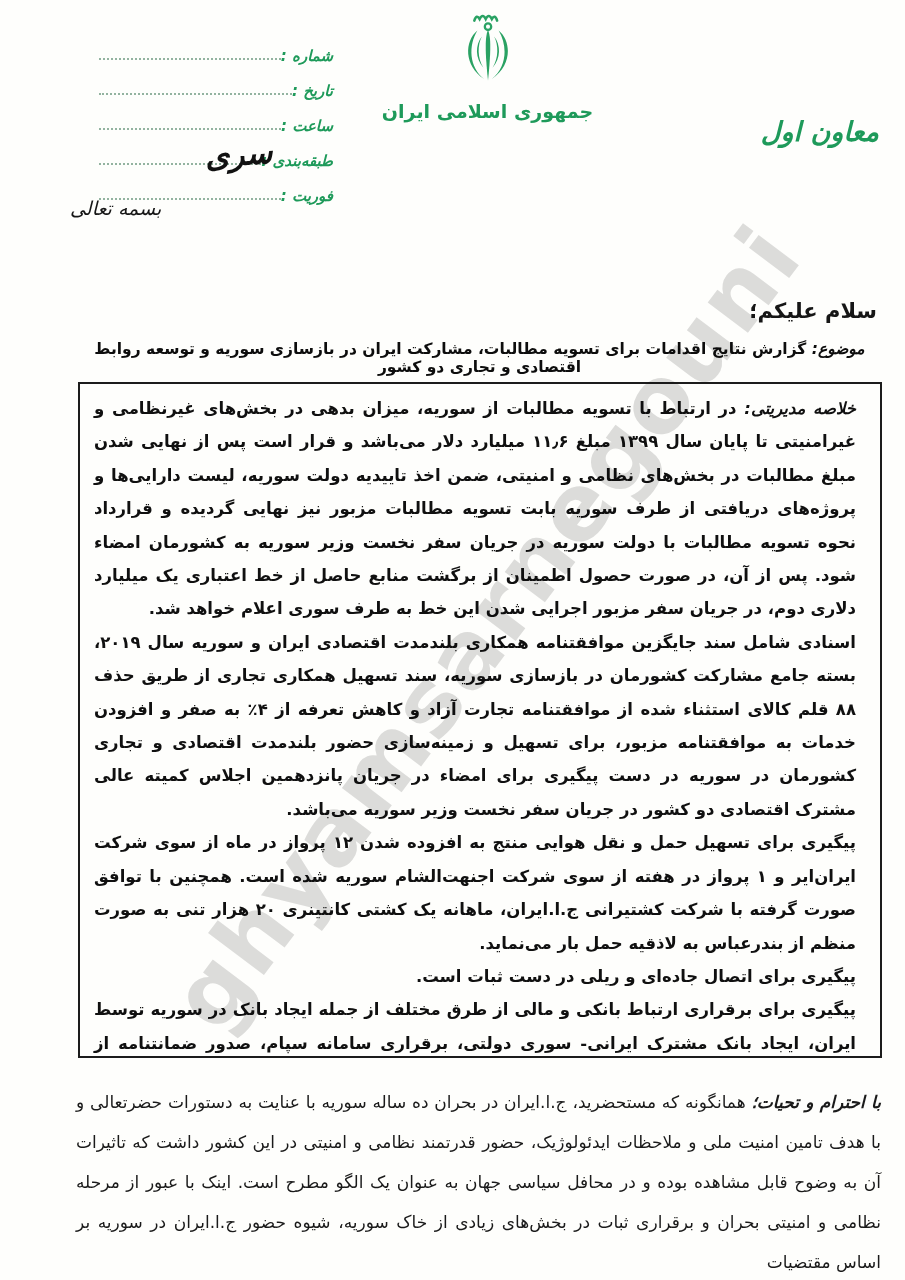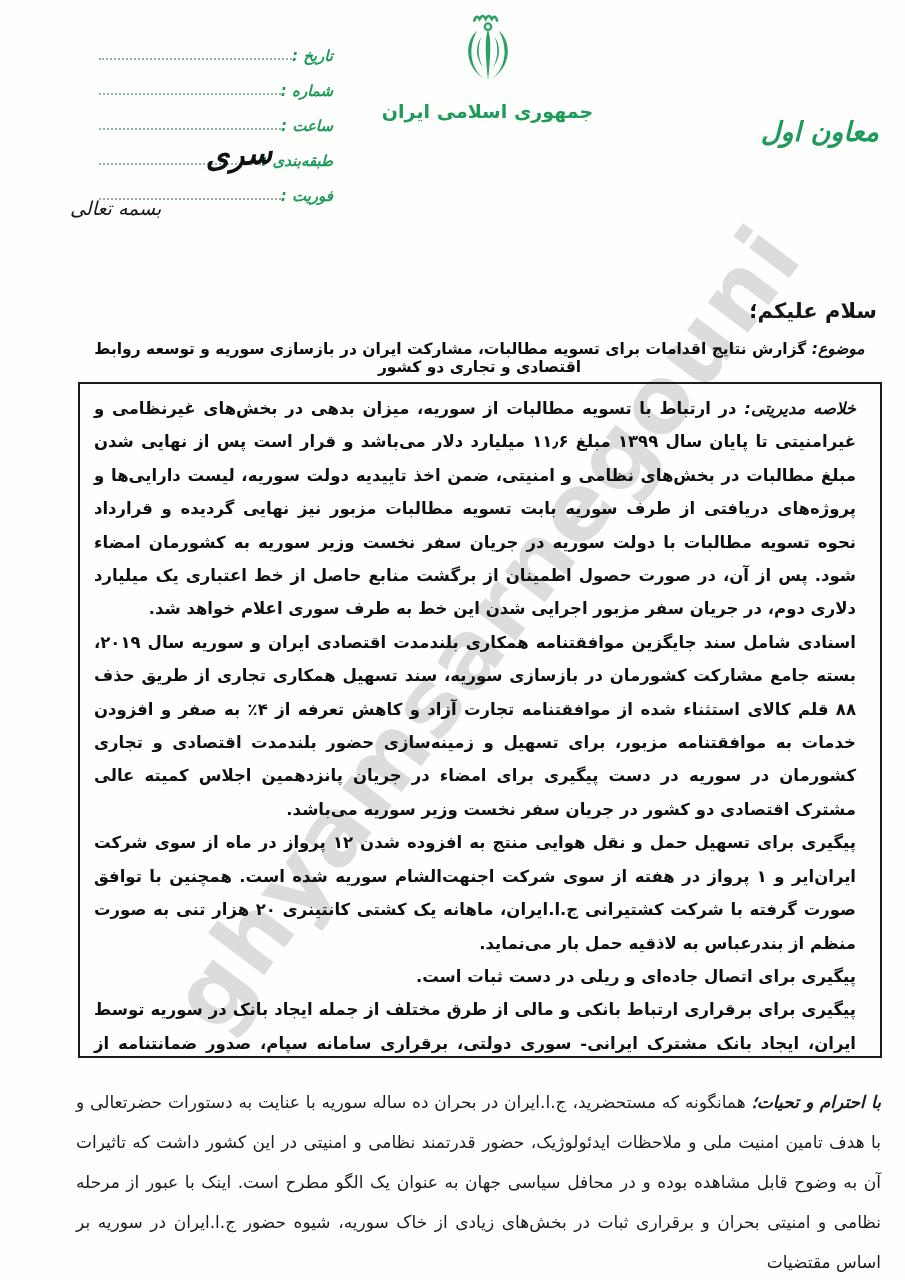--- a/index.html
+++ b/index.html
@@ -57,25 +57,25 @@
     mix-blend-mode:multiply;pointer-events:none;white-space:nowrap;
   }
 </style>
 </head>
 <body>
 
 <div class="page">
 
   <div class="fields">
     <div class="field-row">
-      <span class="field-label">تاریخ :</span>
+      <span class="field-label">شماره :</span>
       <span class="field-dots"></span>
     </div>
     <div class="field-row">
-      <span class="field-label">شماره :</span>
+      <span class="field-label">تاریخ :</span>
       <span class="field-dots"></span>
     </div>
     <div class="field-row">
       <span class="field-label">ساعت :</span>
       <span class="field-dots"></span>
     </div>
     <div class="field-row">
       <span class="field-label">طبقه‌بندی :</span>
       <span class="field-dots"></span>
     </div>

